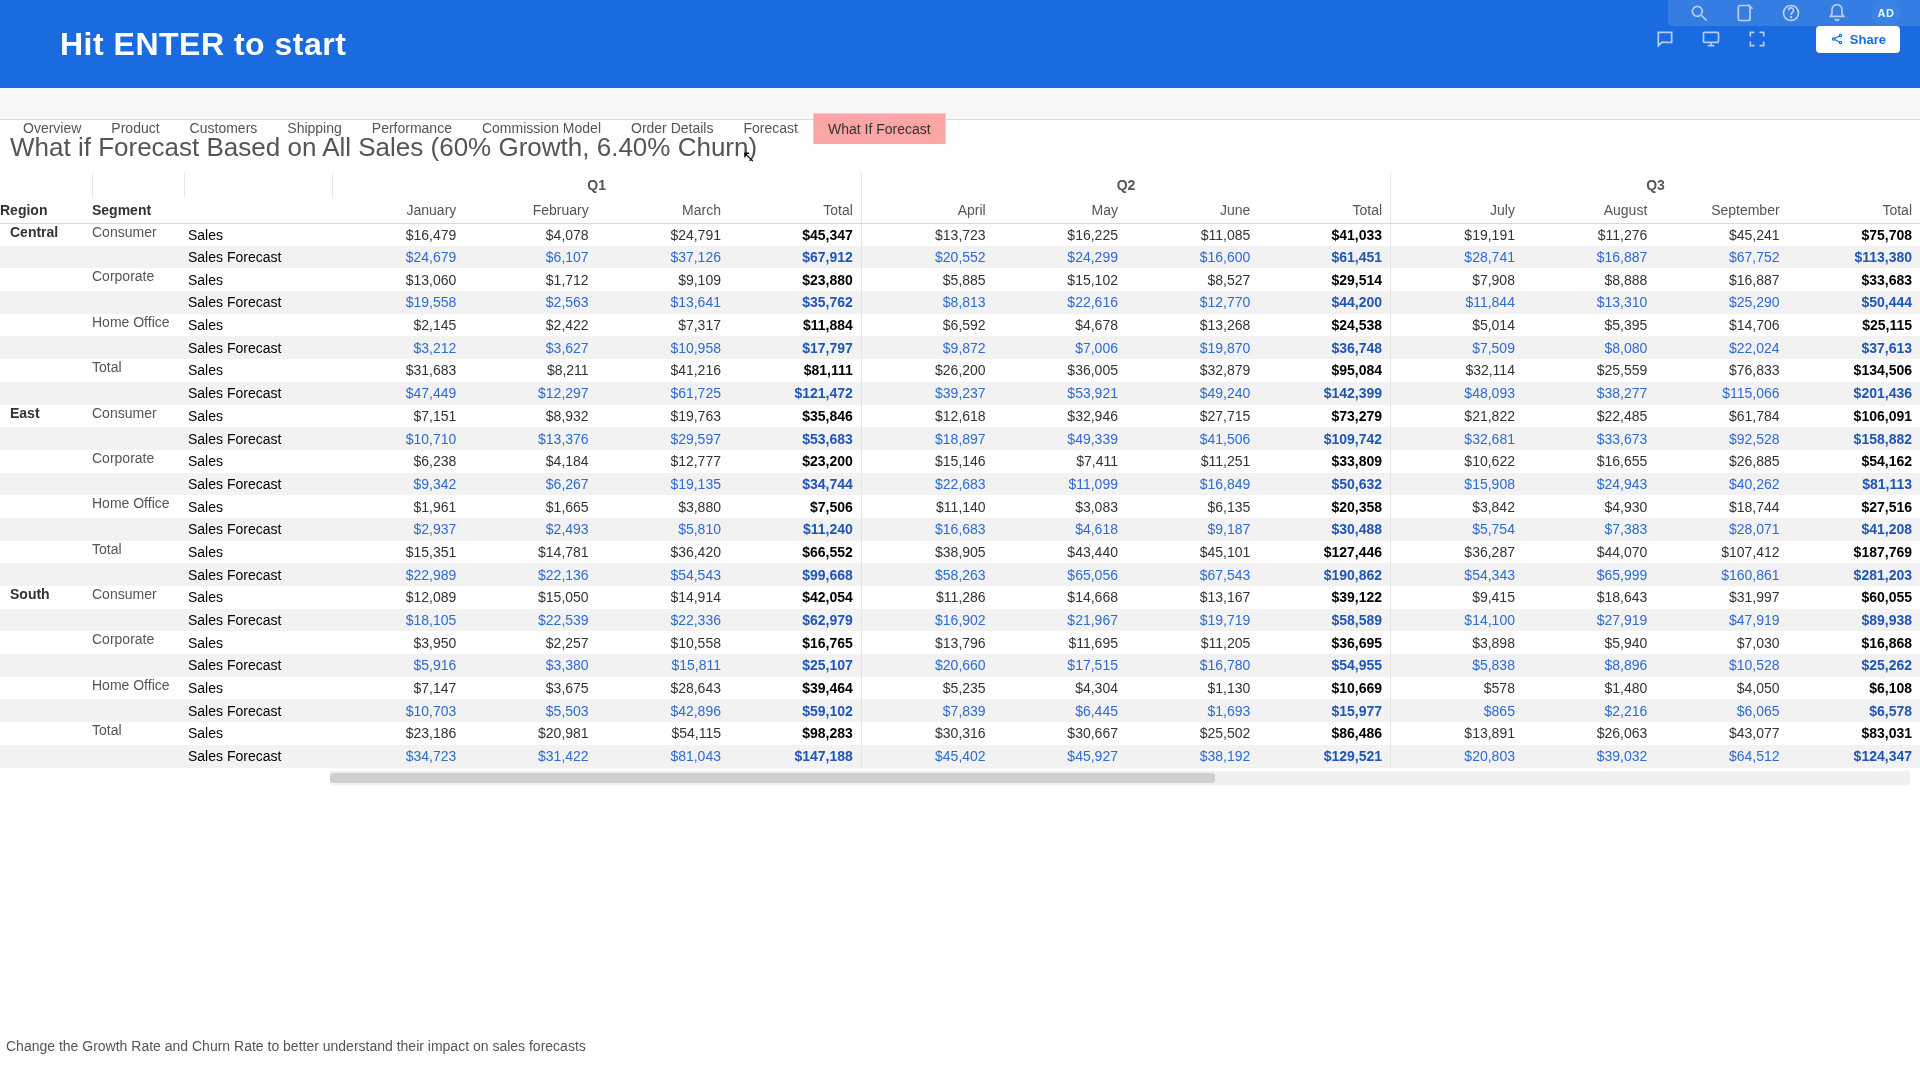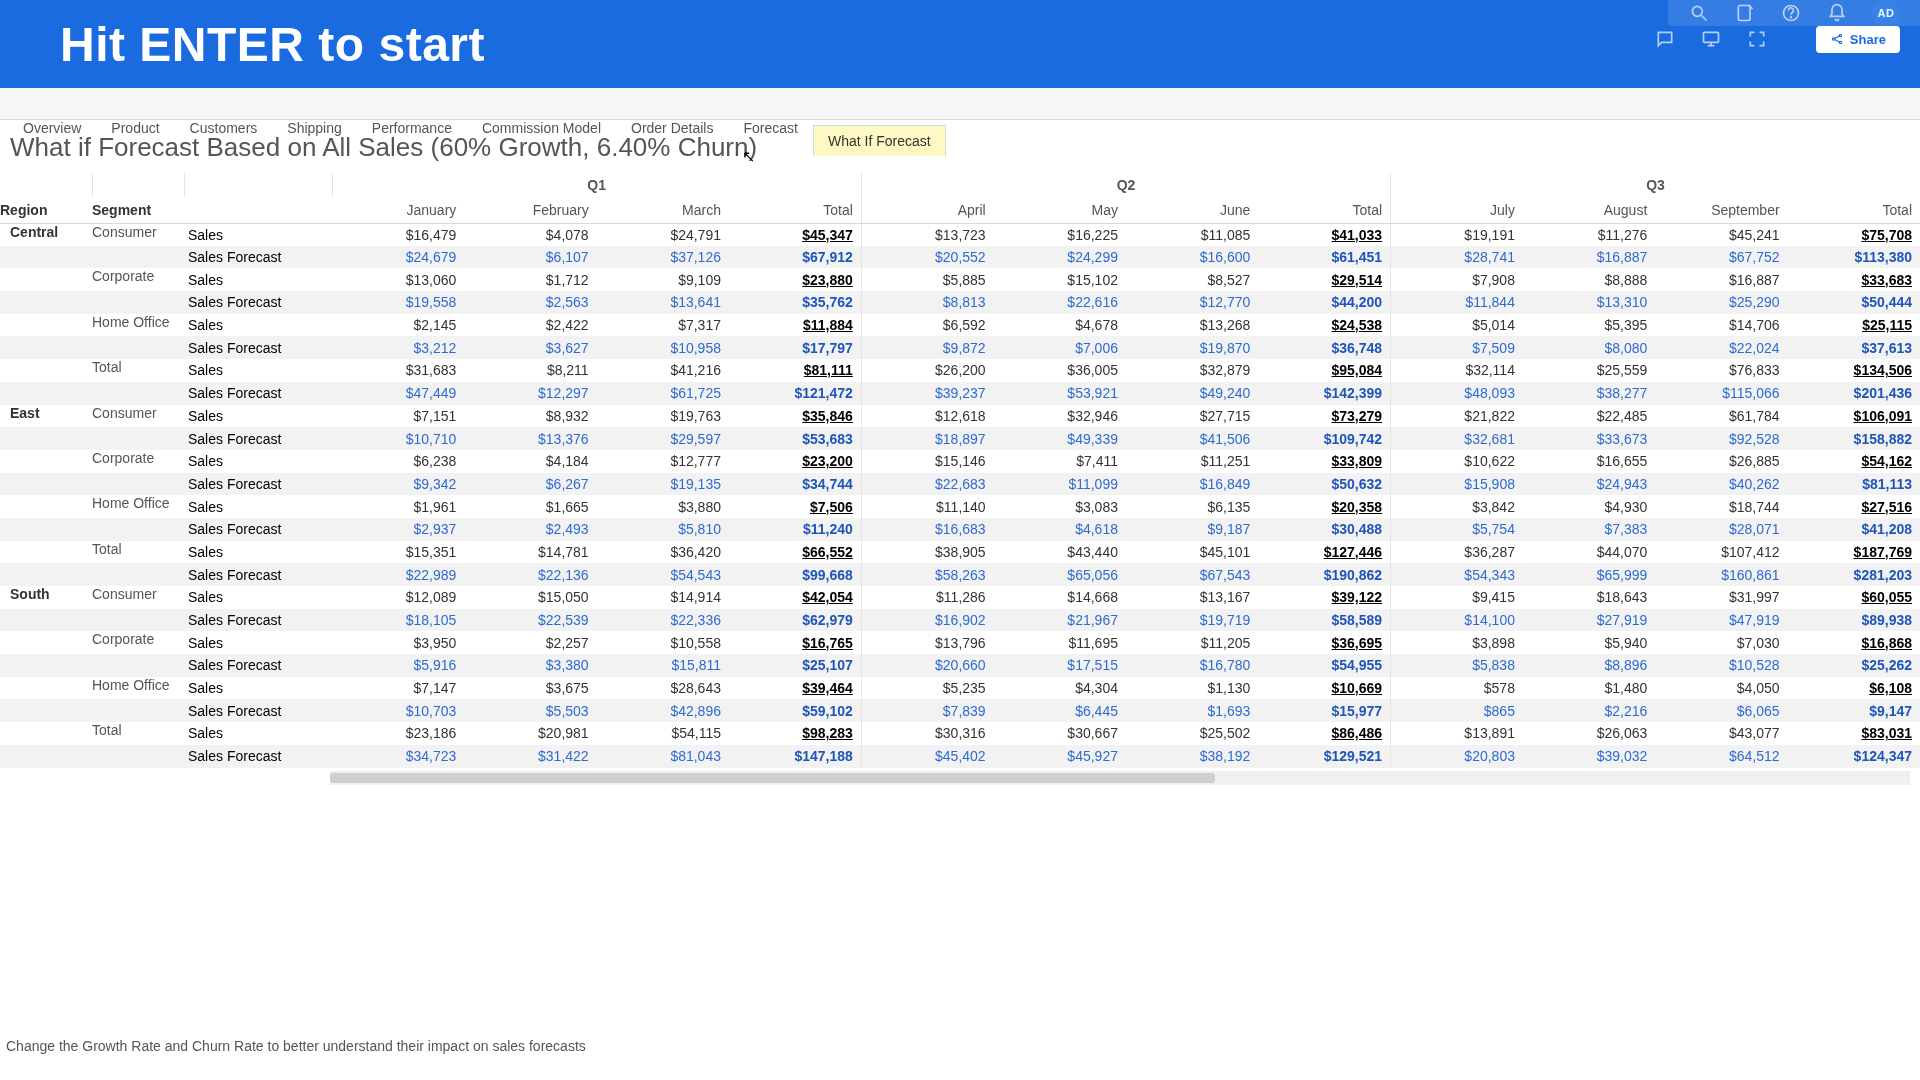--- a/index.html
+++ b/index.html
@@ -9,21 +9,21 @@
   .header {
     height: 88px;
     background: #1a6ae0;
     color: #fff;
     display: flex;
     align-items: center;
     justify-content: space-between;
     padding-left: 60px;
   }
   .header-title {
-    font-size: 48px;
+    font-size: 32px;
     font-weight: 600;
     letter-spacing: 0.5px;
   }
   .header-right {
     display: flex;
     flex-direction: column;
     align-items: flex-end;
     height: 100%;
   }
   .header-row1, .header-row2 {
@@ -36,21 +36,21 @@
   .header-row1 { background: rgba(255,255,255,0.12); padding-left: 20px; border-radius: 0 0 0 4px; }
   .hicon { width: 22px; height: 22px; display: flex; align-items: center; justify-content: center; opacity: .85; cursor: pointer; }
   .hicon svg { stroke: #cfe1fa; fill: none; stroke-width: 2; }
   .avatar { width: 28px; height: 28px; border-radius: 50%; background: #3b82e6; color: #dff; font-size: 11px; font-weight: 700; display:flex; align-items:center; justify-content:center; letter-spacing:0.5px; }
   .share-btn { background: #fff; color: #1a6ae0; border-radius: 4px; padding: 6px 14px; font-weight: 600; font-size: 13px; display:flex; align-items:center; gap:6px; cursor:pointer;margin-left:24px; }
   .share-btn svg { stroke:#1a6ae0; fill:none; stroke-width:2; }
 
   
   .tabs { display: flex; border-bottom: 1px solid #d9d9d9; padding-left: 8px; background:#f7f7f7; height:32px; }
   .tab { padding: 0 14px; height:32px; line-height:30px; font-size:14px; color:#555; cursor:pointer; border:1px solid transparent; border-bottom:none;margin-top:24px; }
-  .tab.active { background:#fef9c3; border-color:#d9d9d9; border-bottom:1px solid #fff; position:relative; top:13px; color:#333; }
+  .tab.active { background:#fca5a5; border-color:#d9d9d9; border-bottom:1px solid #fff; position:relative; top:1px; color:#333; }
 
   
   .page-title { font-size: 26px; font-weight: 400; color:#555; padding: 12px 10px 10px 10px; }
 
   
   .cursor { position:absolute; left:742px; top:147px; font-size:16px; color:#000; }
 
   
   .table-wrap { position:relative; overflow:hidden; height: 612px; }
   table { border-collapse: collapse; width: 100%; table-layout: fixed; }
@@ -76,21 +76,21 @@
   tbody td { font-size:14px; }
   tbody td.c-region { text-align:left; padding-left:10px; font-weight:700; color:#333; vertical-align:top; }
   tbody td.c-segment{ text-align:left; padding-left:0; color:#555; vertical-align:top; }
   tbody td.c-type   { text-align:left; padding-left:4px; color:#000000; }
   tbody td.c-m      { }
 
   tr.sales td.c-m { color:#333; }
   tr.forecast td.c-m { color:#2e6bd1; }
   tr.forecast { background:#f2f2f2; }
   td.total-col { font-weight:700; }
-  tr.sales td.total-col { color:#000;text-decoration:underline; }
+  tr.sales td.total-col { color:#000; }
   tr.forecast td.total-col { color:#1f55b8; }
 
   
   .hscroll { position:absolute; bottom:0; left:330px; right:10px; height:14px; background:#f0f0f0; }
   .hscroll-thumb { position:absolute; left:0; width:56%; top:2px; bottom:2px; background:#cfcfcf; border-radius:3px; }
 
   
   .footer-note { position:absolute; bottom:26px; left:6px; font-size:14px; color:#555; }
 
 </style>
@@ -570,21 +570,21 @@
           <td class="c-m">$5,503</td>
           <td class="c-m">$42,896</td>
           <td class="c-m total-col">$59,102</td>
           <td class="c-m vsplit">$7,839</td>
           <td class="c-m">$6,445</td>
           <td class="c-m">$1,693</td>
           <td class="c-m total-col">$15,977</td>
           <td class="c-m vsplit">$865</td>
           <td class="c-m">$2,216</td>
           <td class="c-m">$6,065</td>
-          <td class="c-m total-col">$9,147</td>
+          <td class="c-m total-col">$6,578</td>
         </tr>
         <tr class="sales">
           <td class="c-region"></td>
           <td class="c-segment">Total</td>
           <td class="c-type">Sales</td>
           <td class="c-m">$23,186</td>
           <td class="c-m">$20,981</td>
           <td class="c-m">$54,115</td>
           <td class="c-m total-col">$98,283</td>
           <td class="c-m vsplit">$30,316</td>

